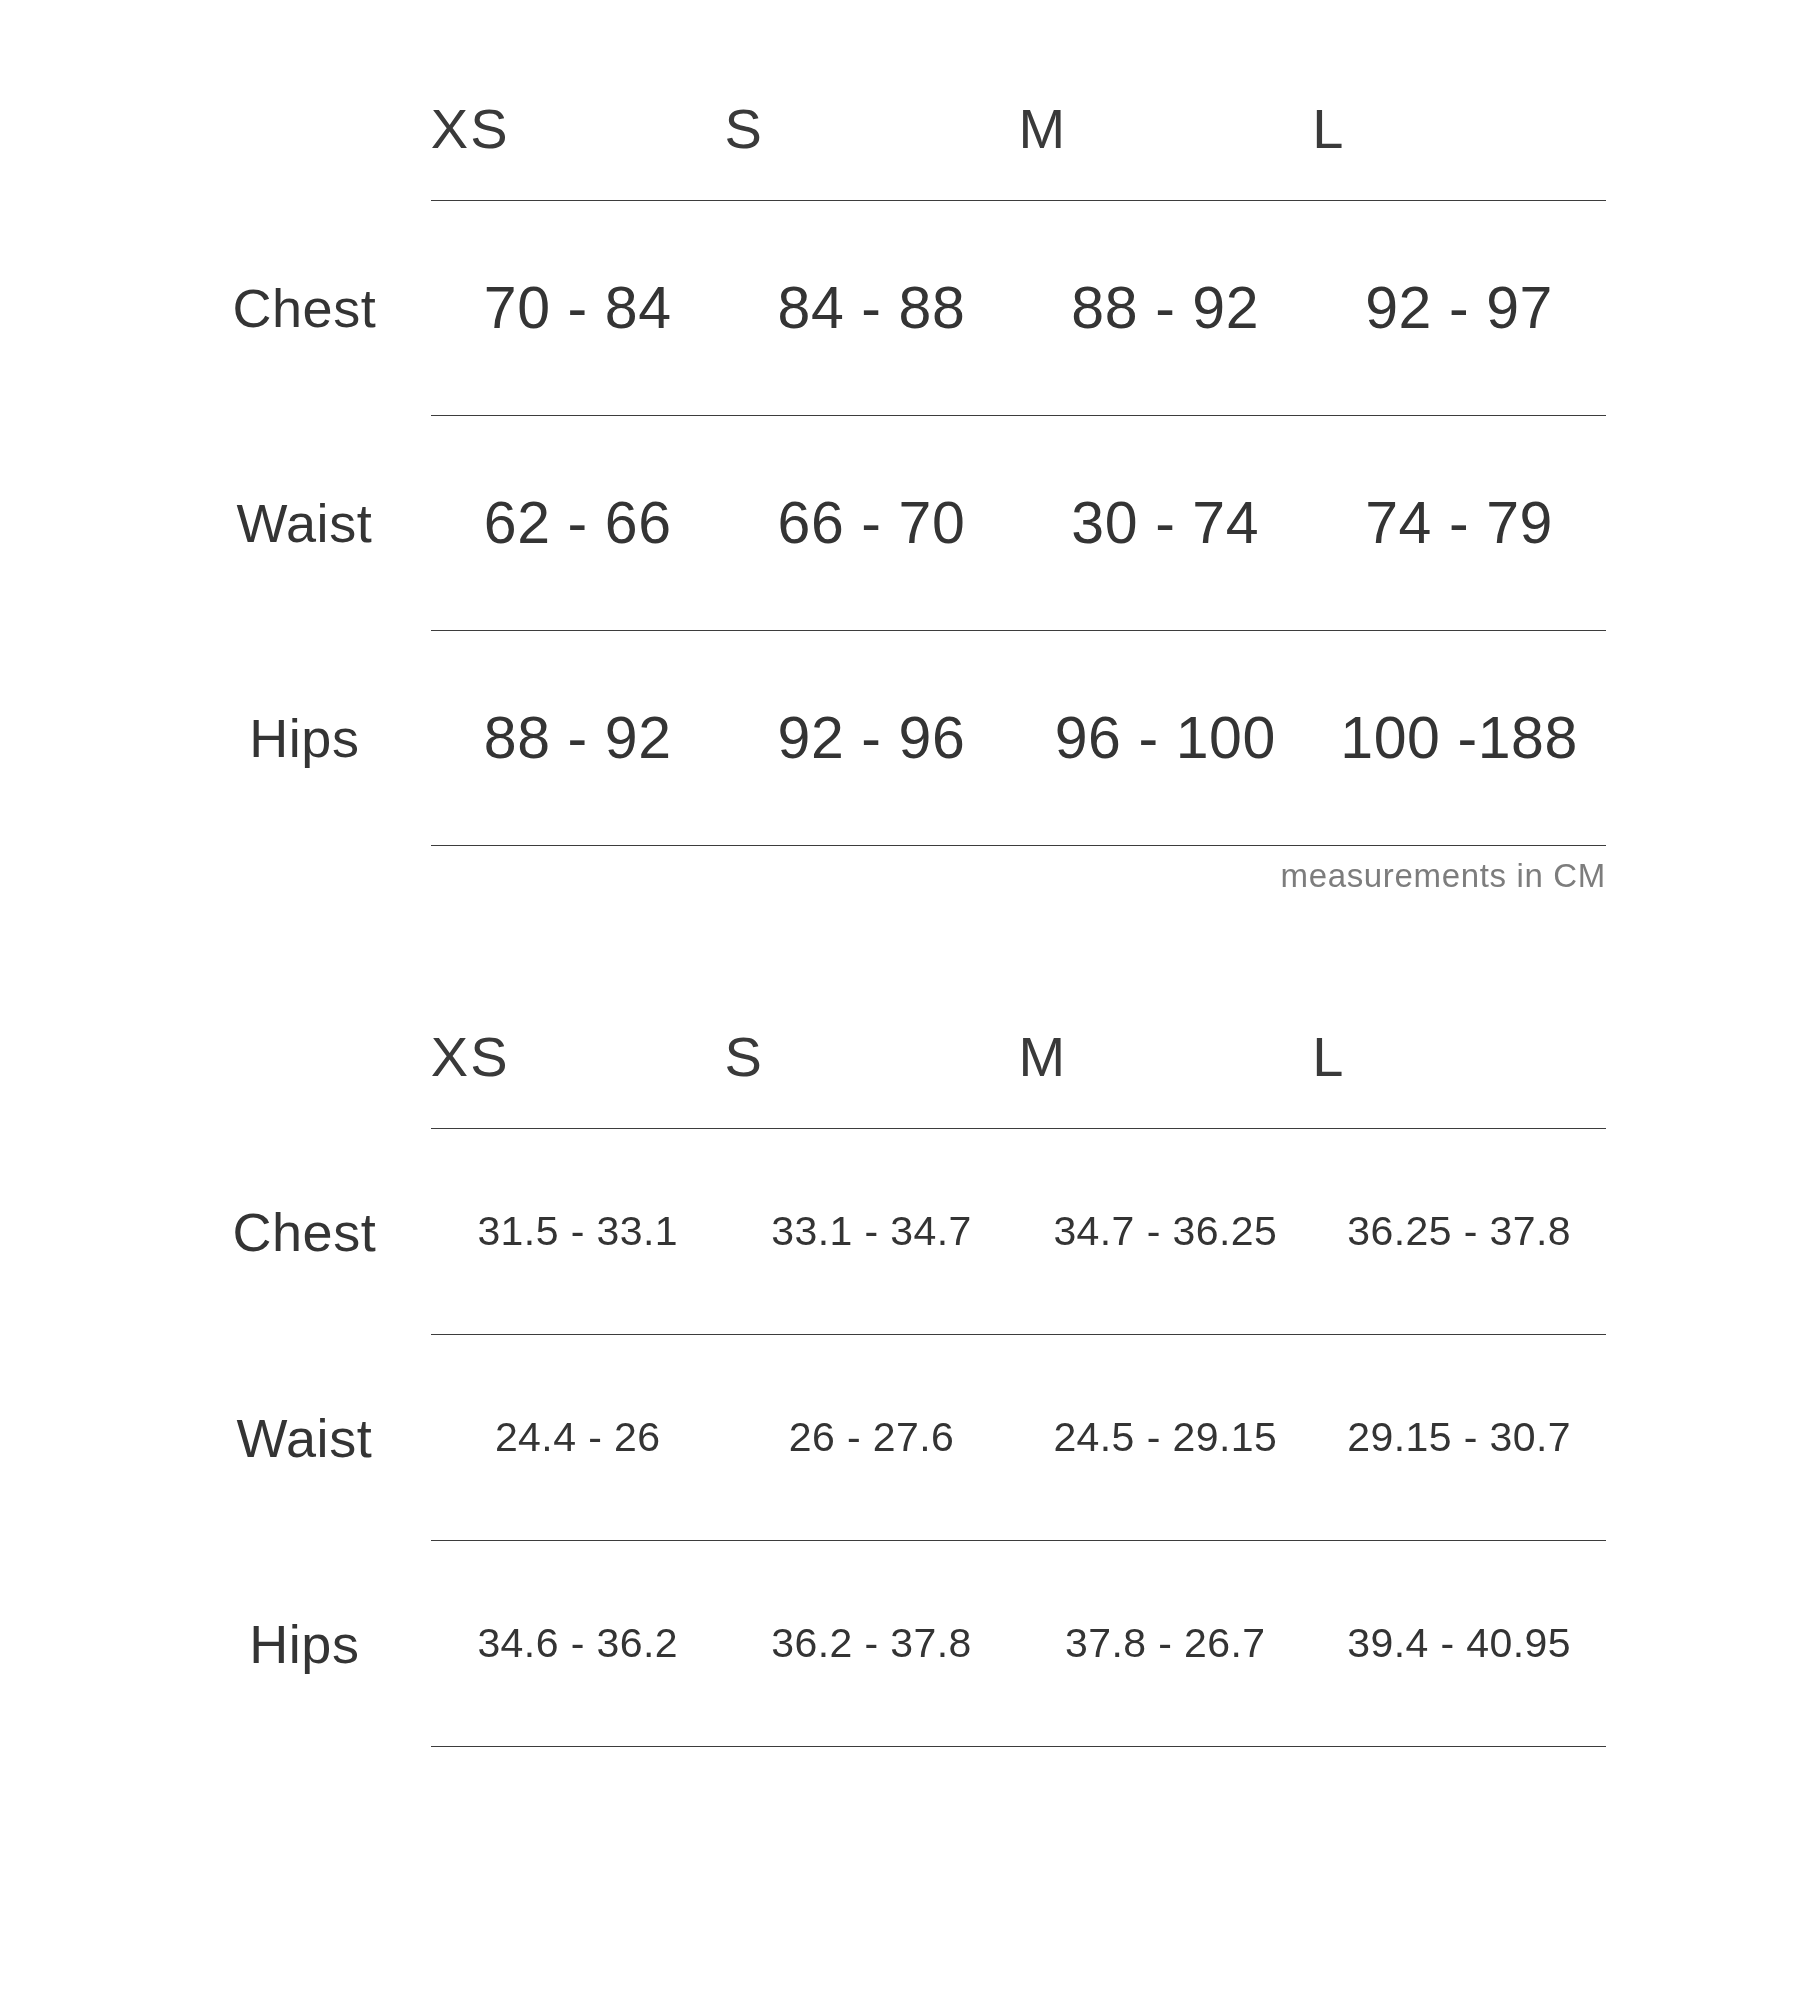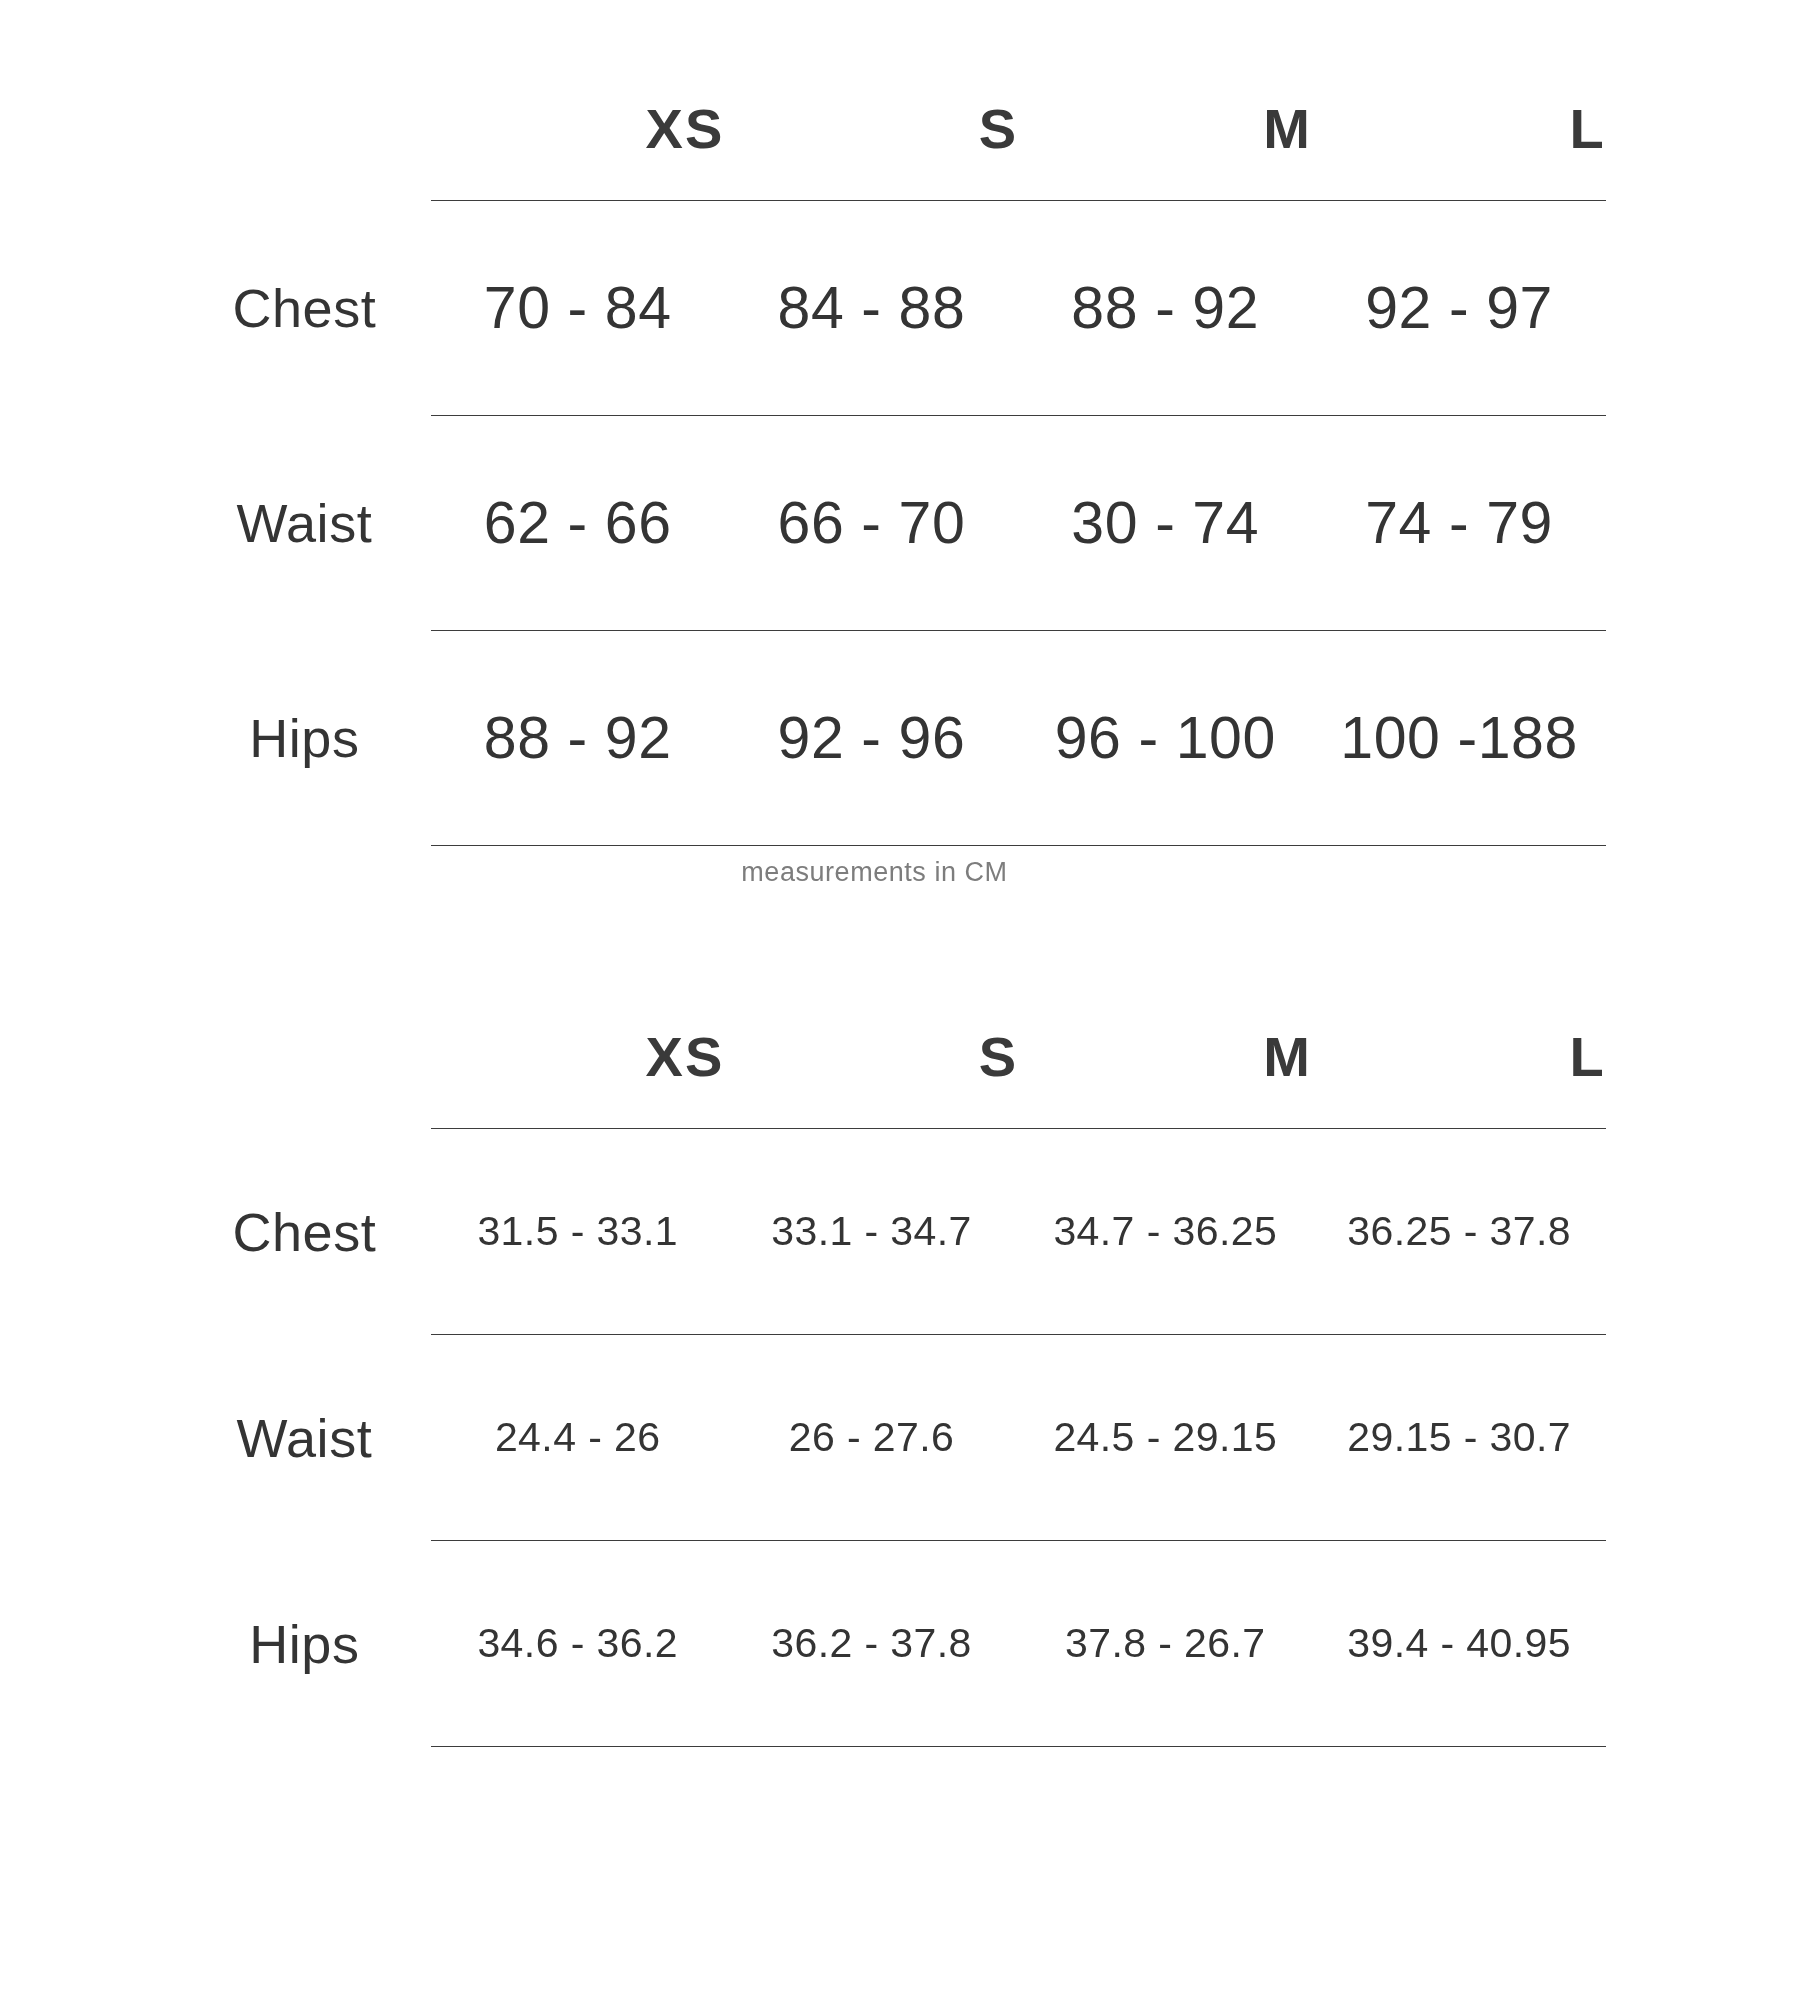--- a/index.html
+++ b/index.html
@@ -33,22 +33,22 @@
   .tbl {
     width: 100%;
     border-collapse: collapse;
     table-layout: fixed;
   }
 
   .tbl col.c-label { width: 287px; }
   .tbl col.c-size  { width: 293px; }
 
   .hdr-cell {
-    text-align: right;
-    font-weight: 700;
+    text-align: left;
+    font-weight: 400;
     color: #3a3a3a;
     letter-spacing: 0.04em;
     padding: 0 0 0 0;
     border: none;
   }
 
   .row-label {
     text-align: center;
     font-weight: 300;
     color: #343434;
@@ -90,22 +90,22 @@
   #table-in { top: 985px; }
   #table-in .hdr-cell   { font-size: 56px; line-height: 1; height: 143px; vertical-align: middle; }
   #table-in .row-label  { font-size: 54px; height: 203px; vertical-align: middle; }
   #table-in .val-cell   { font-size: 41px; height: 203px; vertical-align: middle; }
 
   
   .footnote {
     position: absolute;
     right: 0;
     width: 1463px;
-    text-align: center;
-    font-size: 27px;
+    text-align: right;
+    font-size: 33px;
     font-weight: 300;
     color: #7d7d7d;
     letter-spacing: 0.02em;
     padding-top: 5.7px;
     box-sizing: border-box;
   }
   #footnote-cm { left: 143px; top: 851px; }
   #footnote-in { left: 143px; top: 1768px; }
 </style>
 </head>

